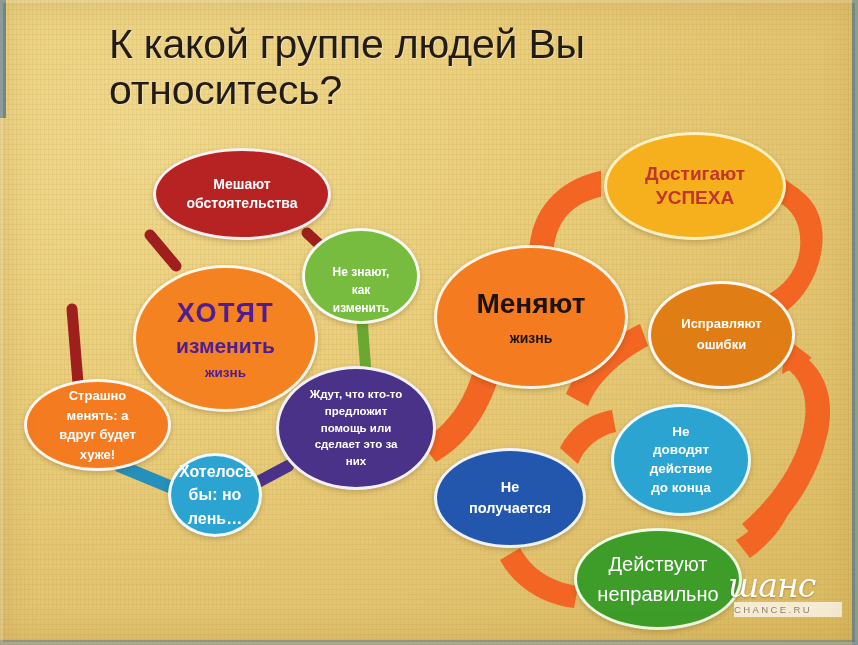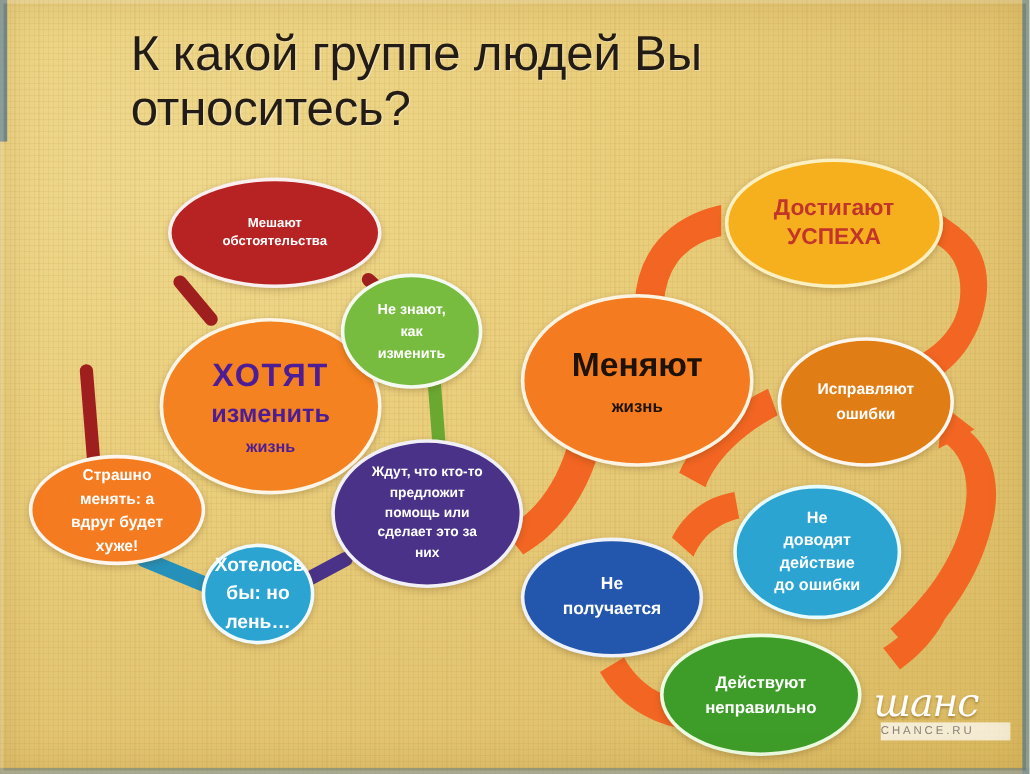--- a/index.html
+++ b/index.html
@@ -39,35 +39,35 @@
     position:absolute;display:flex;align-items:center;justify-content:center;
     text-align:center;border-radius:50%;
     box-sizing:border-box;
     border:3px solid rgba(255,255,255,.93);
     box-shadow:0 2px 5px rgba(90,60,20,.28);
     color:#ffffff;
     padding:4px 8px;
   }
   .node .lbl{display:block;width:100%;}
 
-  .n-mesh   {left:140px;top:148px;width:178px;height:92px;  background:#b62322;font-size:11px;line-height:1.35;font-weight:bold;}
+  .n-mesh   {left:153px;top:148px;width:178px;height:92px;  background:#b62322;font-size:14px;line-height:1.35;font-weight:bold;}
   .n-neveryat{left:16px; top:230px;width:146px;height:82px; background:#ad2423;font-size:12.5px;line-height:1.45;font-weight:bold;}
   .n-hotyat {left:133px;top:265px;width:185px;height:147px; background:#f58220;border-color:#fdf5e6;color:#4c1d95;}
-  .n-neznaut{left:284px;top:228px;width:118px;height:96px;  background:#77bc3f;font-size:12px;line-height:1.5;font-weight:bold;}
+  .n-neznaut{left:302px;top:228px;width:118px;height:96px;  background:#77bc3f;font-size:12px;line-height:1.5;font-weight:bold;align-items:flex-end;}
   .n-strashno{left:24px;top:379px;width:147px;height:92px;  background:#f47b20;font-size:13px;line-height:1.5;font-weight:bold;}
   .n-zhdut  {left:276px;top:366px;width:160px;height:124px; background:#4a3288;font-size:11.5px;line-height:1.45;font-weight:bold;}
   .n-hotelos{left:168px;top:453px;width:94px;height:84px;   background:#2ba4d2;font-size:16px;line-height:1.45;font-weight:bold;}
 
   .n-menyaut{left:434px;top:245px;width:194px;height:144px; background:#f47b20;border-color:#fdf3e2;color:#1d1207;}
   .n-dostig {left:604px;top:132px;width:182px;height:108px; background:#f6b01e;border-color:#fdf0c0;color:#c1352a;
              font-size:19px;line-height:1.28;font-weight:bold;}
   .n-isprav {left:648px;top:281px;width:147px;height:108px; background:#e07d15;font-size:13px;line-height:1.6;font-weight:bold;}
   .n-nedovod{left:611px;top:404px;width:140px;height:112px; background:#2ba4d2;border-color:#e8fbff;font-size:13.5px;line-height:1.38;font-weight:bold;}
   .n-nepoluch{left:434px;top:448px;width:152px;height:100px;background:#2357ad;font-size:14.5px;line-height:1.45;font-weight:bold;}
-  .n-deystv {left:550px;top:528px;width:168px;height:102px; background:#3d9d28;border-color:#ecfbe2;font-size:14px;line-height:1.5;font-weight:bold;}
+  .n-deystv {left:574px;top:528px;width:168px;height:102px; background:#3d9d28;border-color:#ecfbe2;font-size:20px;line-height:1.5;font-weight:normal;}
 
   .hotyat-l1{font-size:27px;font-weight:bold;letter-spacing:1.4px;}
   .hotyat-l2{font-size:21px;font-weight:bold;margin-top:5px;}
   .hotyat-l3{font-size:13.5px;font-weight:bold;margin-top:7px;}
   .men-l1{font-size:28px;font-weight:bold;margin-top:32px;}
   .men-l2{font-size:14px;font-weight:bold;margin-top:10px;}
 
   
   .wm{position:absolute;left:728px;top:566px;width:122px;height:60px;}
   .wm-script{
@@ -215,21 +215,21 @@
       <span>Исправляют</span><br>
       <span>ошибки</span>
     </span>
   </div>
 
   <div class="node n-nedovod">
     <span class="lbl">
       <span>Не</span><br>
       <span>доводят</span><br>
       <span>действие</span><br>
-      <span>до ошибки</span>
+      <span>до конца</span>
     </span>
   </div>
 
   <div class="node n-nepoluch">
     <span class="lbl">
       <span>Не</span><br>
       <span>получается</span>
     </span>
   </div>
 

